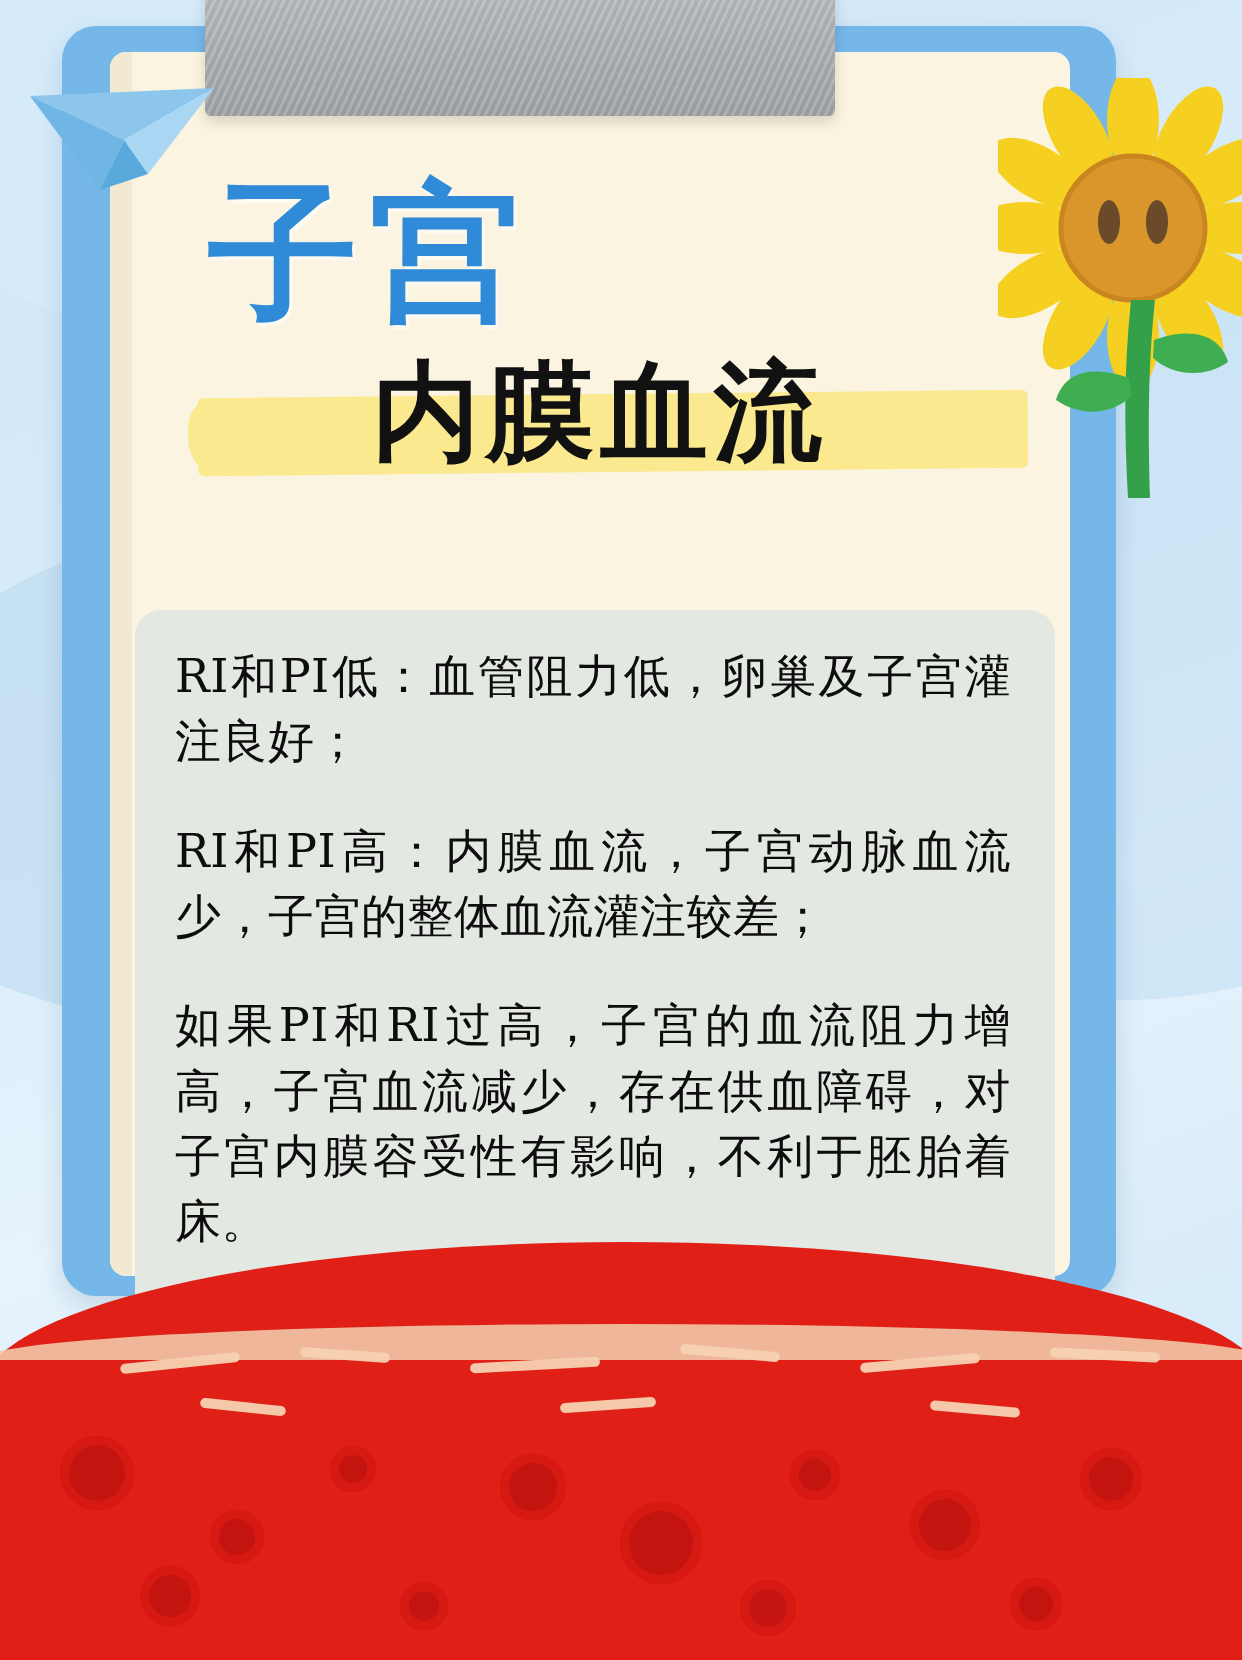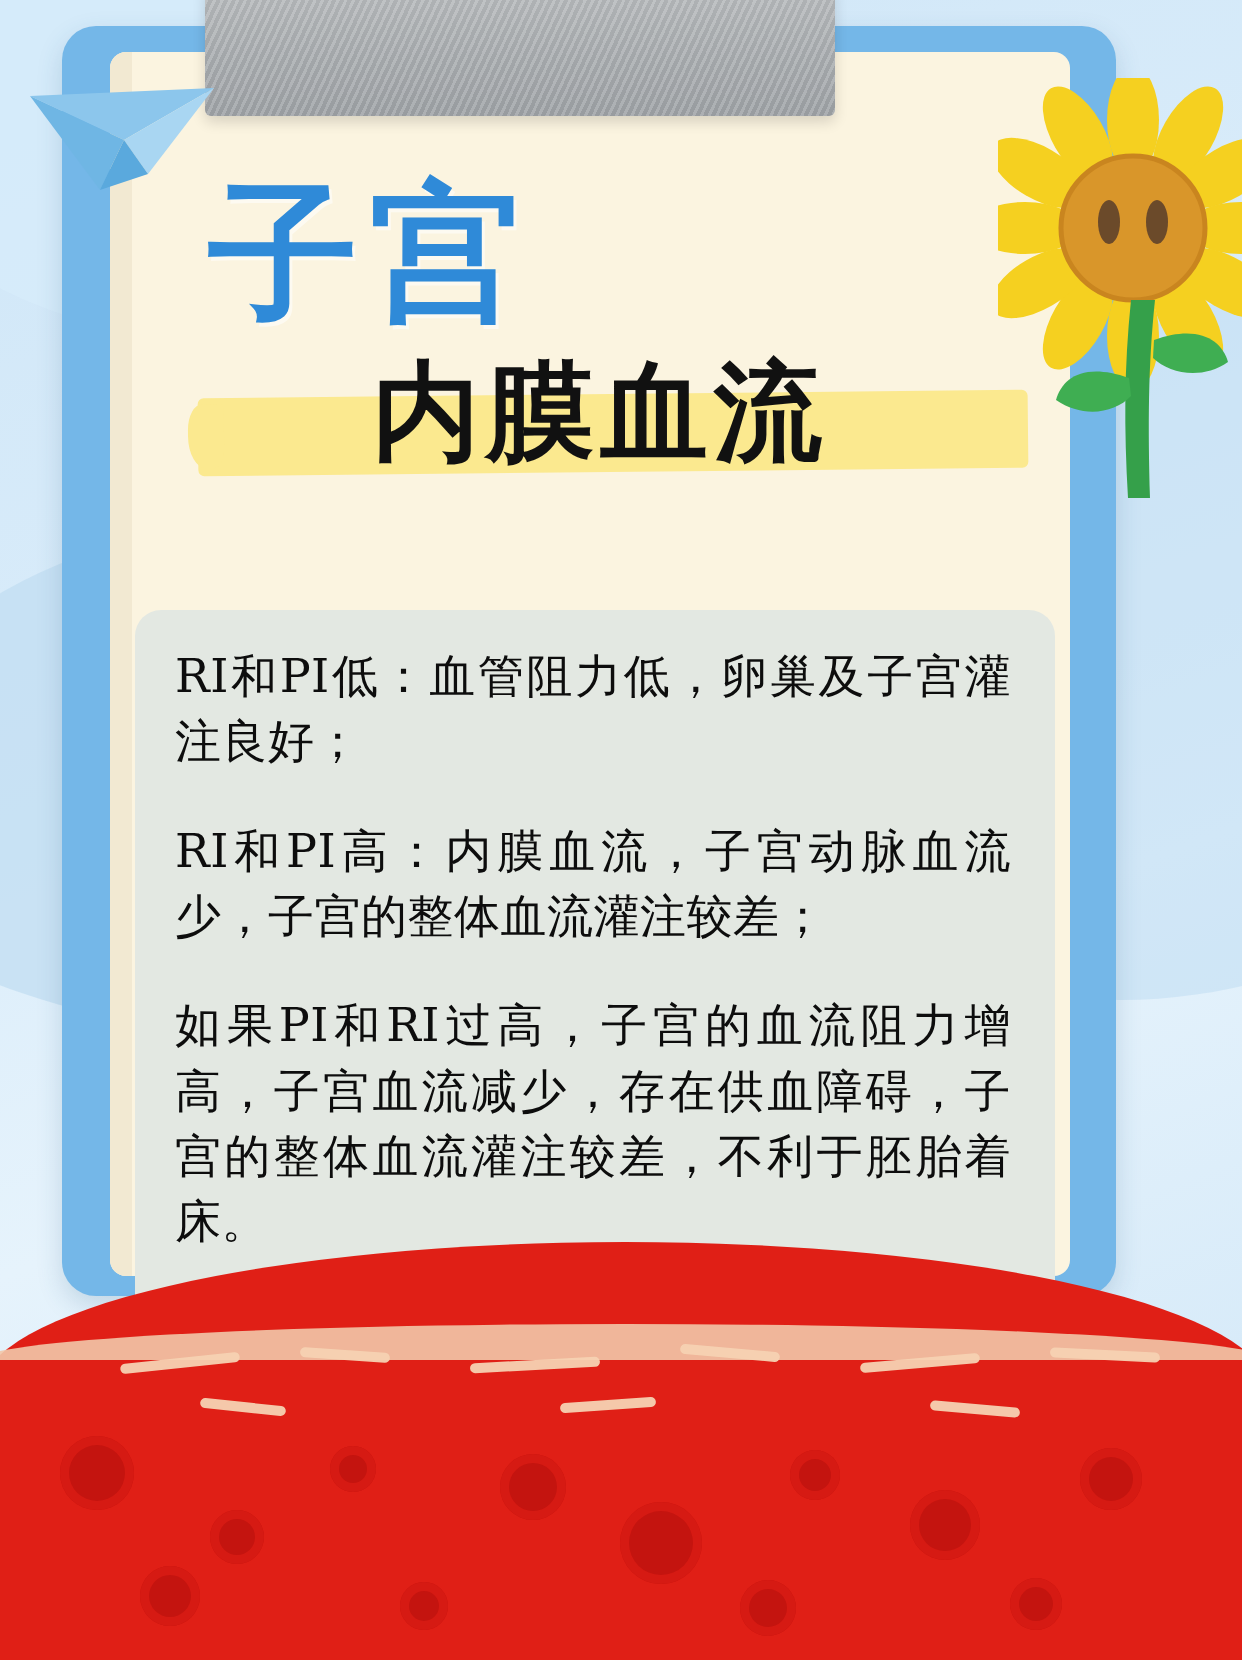--- a/index.html
+++ b/index.html
@@ -297,21 +297,21 @@
     <div class="title-main">子宫</div>
     <div class="subtitle-wrap">
       <div class="highlight-bar"></div>
       <div class="title-sub">内膜血流</div>
     </div>
   </div>
 
   <div class="body-card">
     <p class="para">RI和PI低：血管阻力低，卵巢及子宫灌注良好；</p>
     <p class="para">RI和PI高：内膜血流，子宫动脉血流少，子宫的整体血流灌注较差；</p>
-    <p class="para">如果PI和RI过高，子宫的血流阻力增高，子宫血流减少，存在供血障碍，子宫的整体血流灌注较差，不利于胚胎着床。</p>
+    <p class="para">如果PI和RI过高，子宫的血流阻力增高，子宫血流减少，存在供血障碍，对子宫内膜容受性有影响，不利于胚胎着床。</p>
   </div>
 
   <div class="blood">
     <div class="blood-top"></div>
     <div class="blood-base"></div>
     <div class="blood-stripe"></div>
 
     <div class="squiggle" style="left:120px;bottom:292px;width:120px;transform:rotate(-6deg);"></div>
     <div class="squiggle" style="left:300px;bottom:300px;width:90px;transform:rotate(4deg);"></div>
     <div class="squiggle" style="left:470px;bottom:290px;width:130px;transform:rotate(-3deg);"></div>

